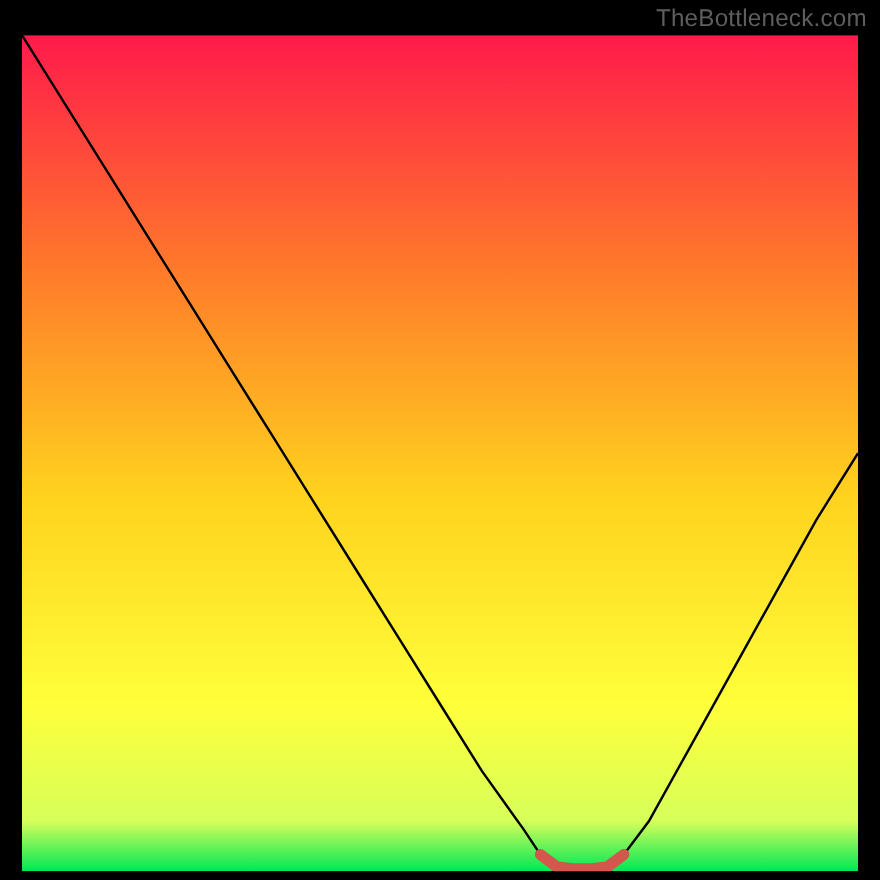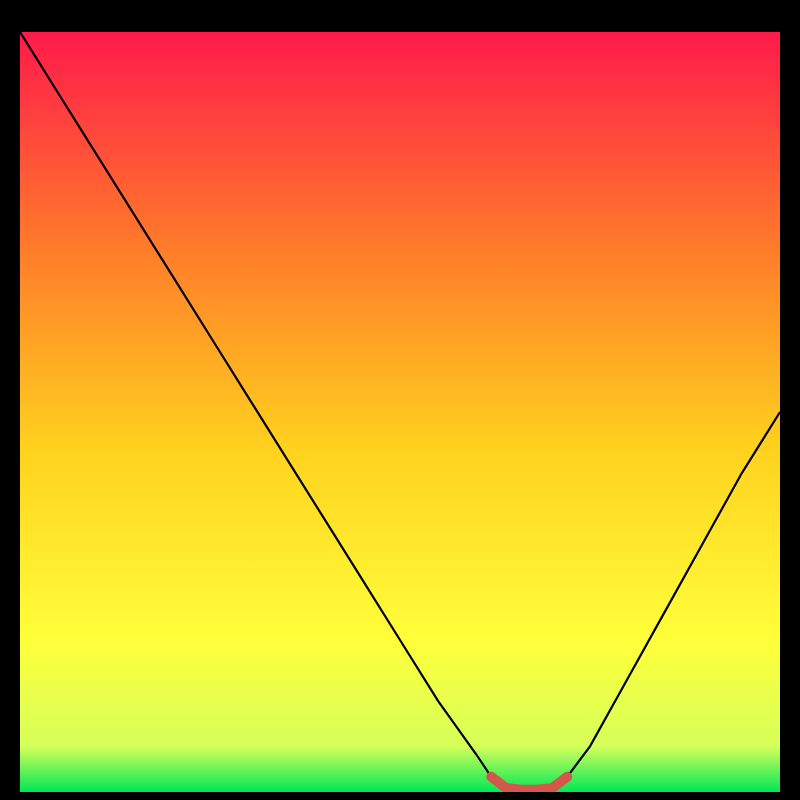--- a/index.html
+++ b/index.html
@@ -38,20 +38,21 @@
   }
   svg {
     display: block;
   }
 </style>
 </head>
 <body>
 
 <div class="frame">
 
+  <div class="attribution">TheBottleneck.com</div>
 
   <div class="plot">
     <svg id="chart-svg" width="760" height="760" viewBox="0 0 760 760">
       <defs>
         <linearGradient id="bg-grad" x1="0" y1="0" x2="0" y2="1">
           <stop id="g0" offset="0%" stop-color="#ff1a4b"></stop>
           <stop id="g1" offset="28%" stop-color="#ff7a2a"></stop>
           <stop id="g2" offset="55%" stop-color="#ffd21e"></stop>
           <stop id="g3" offset="80%" stop-color="#ffff3a"></stop>
           <stop id="g4" offset="94%" stop-color="#d6ff5a"></stop>

